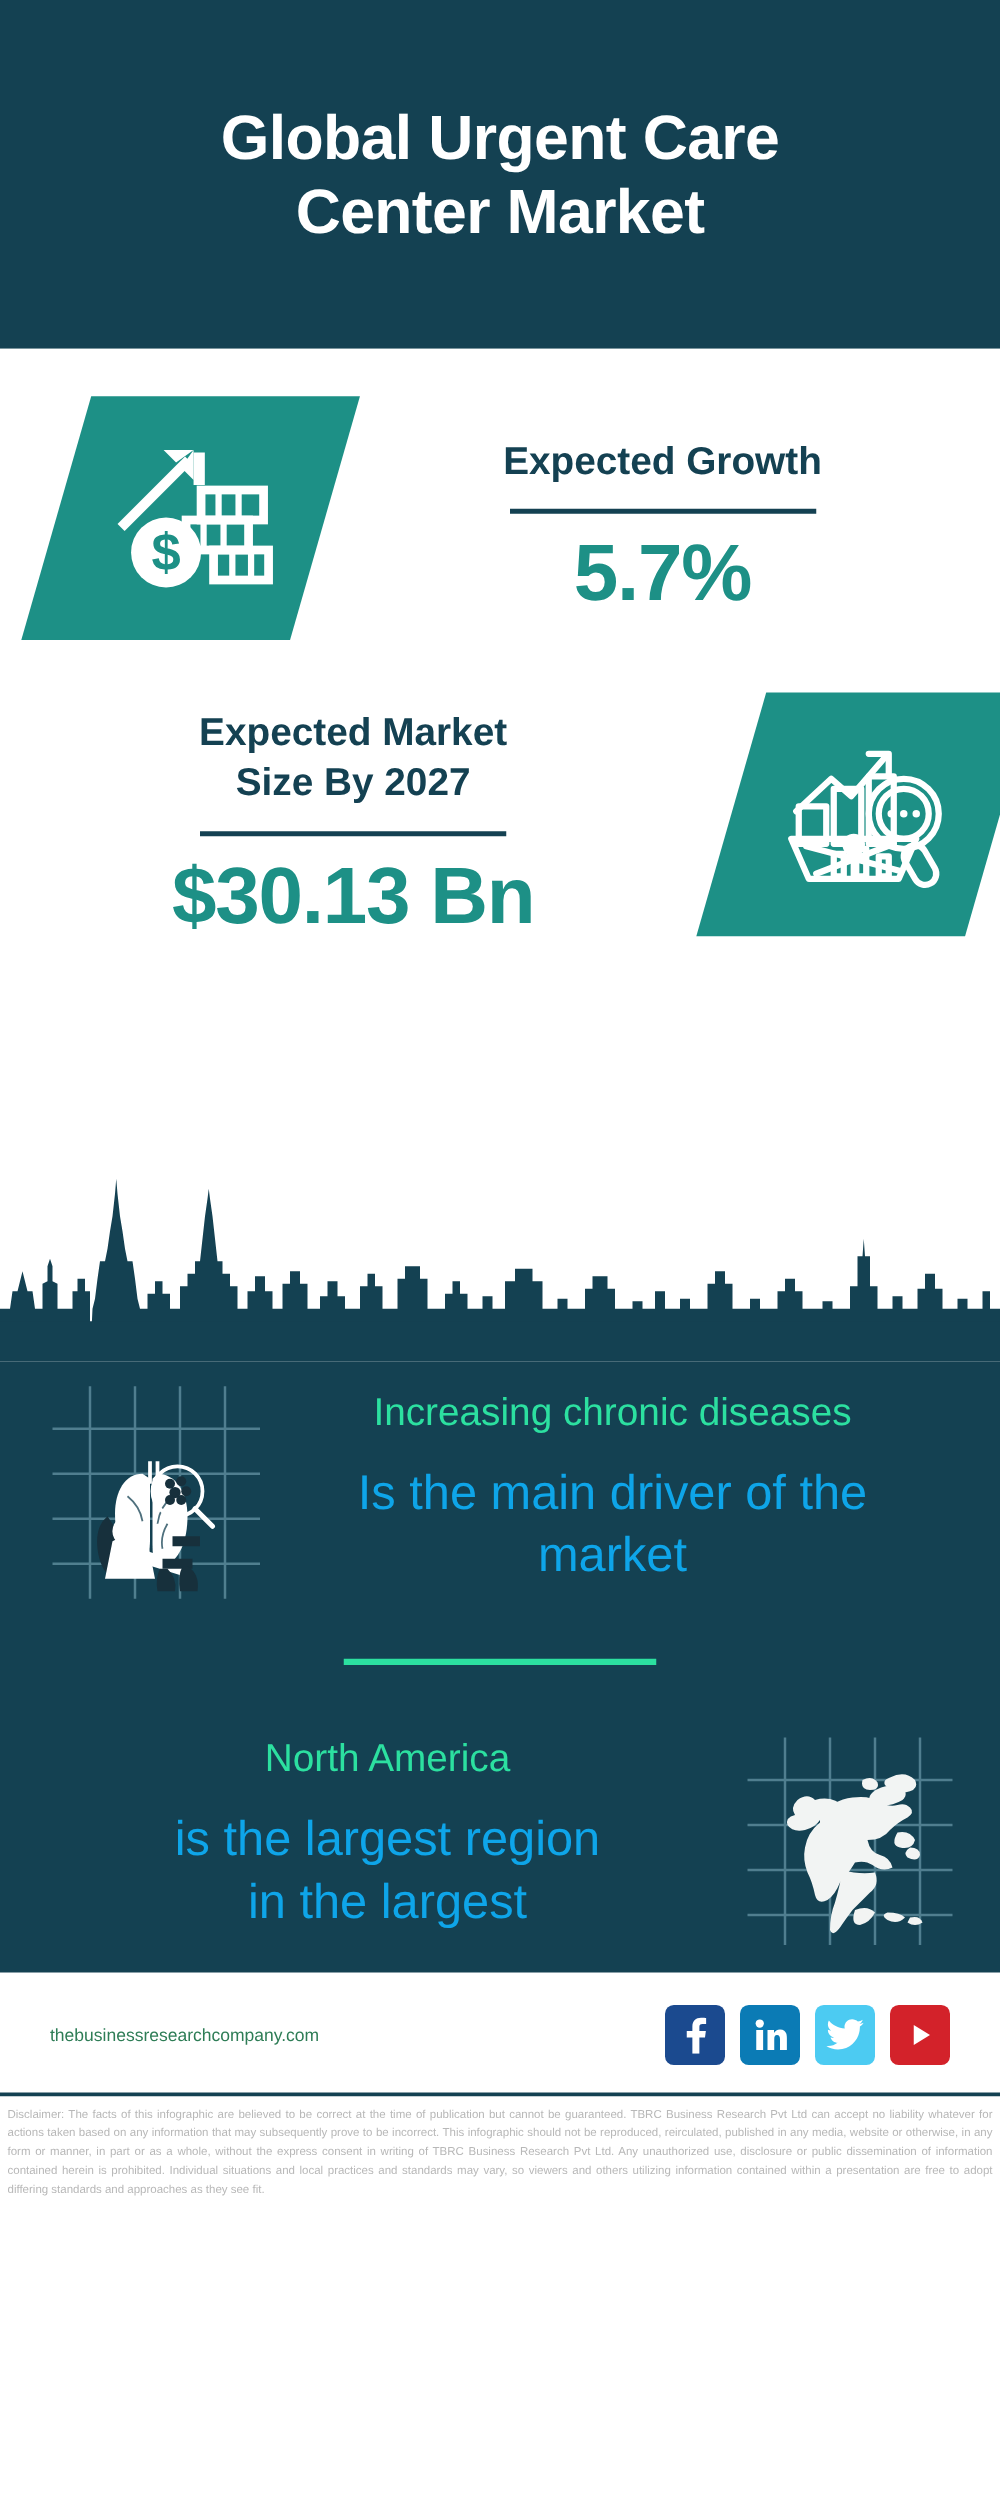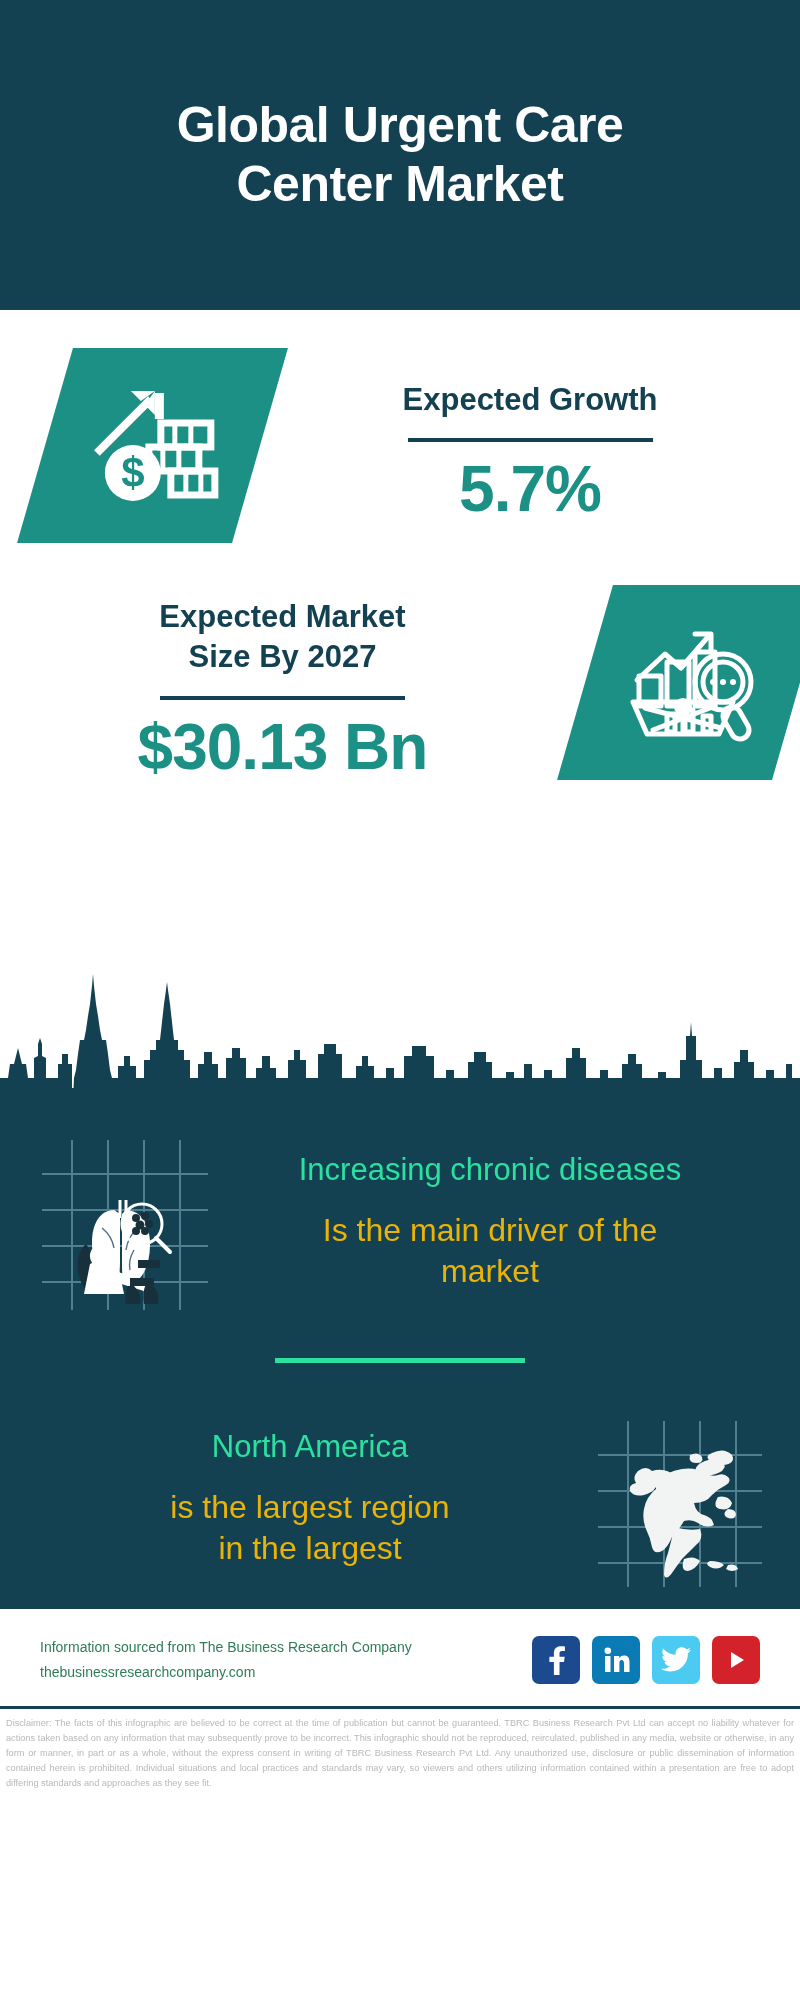--- a/index.html
+++ b/index.html
@@ -7,21 +7,21 @@
   body {
     font-family:"Liberation Sans", sans-serif;
     background:#ffffff;
     overflow:hidden;
     position:relative;
   }
   .page { width:800px; height:2000px; position:relative; background:#fff; }
 
   
   .header {
-    height:310px;
+    height:279px;
     background:#144152;
     display:flex;
     align-items:center;
     justify-content:center;
     padding:0 60px;
   }
   .header h1 {
     color:#ffffff;
     font-size:50px;
     line-height:1.18;
@@ -80,22 +80,22 @@
   .illus svg { display:block; }
 
   .infotext { flex:1; text-align:center; padding:0 6px; }
   .infotext .hi {
     color:#2ce0a0;
     font-size:31px;
     font-weight:normal;
     line-height:1.25;
   }
   .infotext .sub {
-    color:#eab308;
-    font-size:32px;
+    color:#0ea5e9;
+    font-size:39px;
     font-weight:normal;
     line-height:1.3;
     margin-top:20px;
   }
 
   .greenrule {
     width:250px; height:5px; background:#2ce0a0;
     margin:46px auto 46px auto;
   }
 
@@ -318,21 +318,20 @@
             <path d="M138,156 q8,-2 10,4 q-6,4 -12,0 Z"></path>
           </g>
         </svg>
       </div>
     </div>
   </div>
 
   <div class="footwrap">
     <div class="foot">
       <div class="srcblock">
-        <div>Information sourced from The Business Research Company</div>
         <div>thebusinessresearchcompany.com</div>
       </div>
       <div class="socials">
         <div class="sic fb">
           <svg width="26" height="30" viewBox="0 0 26 30">
               <path fill="#ffffff" d="M16.5,30 L16.5,17 L21,17 L21.7,11.8 L16.5,11.8 L16.5,8.6 C16.5,7.1 16.9,6.1 19.1,6.1 L21.9,6.1 L21.9,1.4 C21.4,1.3 19.7,1.2 17.8,1.2 C13.7,1.2 10.9,3.7 10.9,8.1 L10.9,11.8 L6.4,11.8 L6.4,17 L10.9,17 L10.9,30 Z"></path>
             </svg>
         </div>
         <div class="sic li">
           <svg width="28" height="28" viewBox="0 0 28 28">

